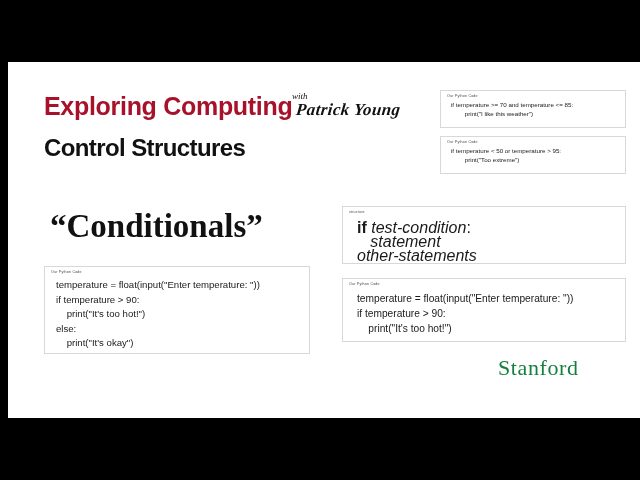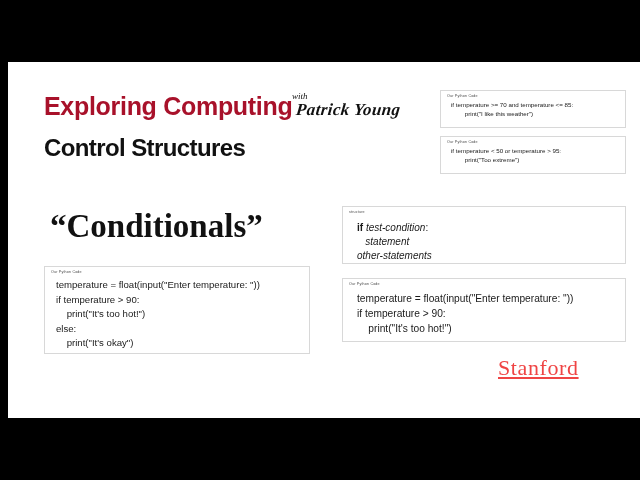--- a/index.html
+++ b/index.html
@@ -53,37 +53,37 @@
        color:#1a1a1a;white-space:pre;}
 
   
   #box-cond-and{left:432px;top:28px;width:186px;height:38px;}
   #box-cond-and .code{top:9px;font-size:6.2px;line-height:9px;}
   #box-cond-or{left:432px;top:74px;width:186px;height:38px;}
   #box-cond-or .code{top:9px;font-size:6.2px;line-height:9px;}
 
   
   #box-structure{left:334px;top:144px;width:284px;height:58px;}
-  #box-structure .code{top:14px;left:14px;font-size:10px;line-height:14px;
+  #box-structure .code{top:14px;left:14px;font-size:16px;line-height:14px;
        font-style:italic;}
   #box-structure .kw{font-style:normal;font-weight:bold;}
   #box-structure .pl{font-style:normal;}
 
   
   #box-code-right{left:334px;top:216px;width:284px;height:64px;}
   #box-code-right .code{top:12px;left:14px;font-size:10.2px;line-height:15px;}
 
   
   #box-code-left{left:36px;top:204px;width:266px;height:88px;}
   #box-code-left .code{top:11px;left:11px;font-size:9.6px;line-height:14.5px;}
 
   
   .stanford{position:absolute;left:490px;top:293px;
       font-family:"Liberation Serif",serif;
-      font-size:22px;color:#ef4444;letter-spacing:0.6px;text-decoration:underline;}
+      font-size:22px;color:#15803d;letter-spacing:0.6px;}
 </style>
 </head>
 <body>
 
 <div id="stage">
 
   <div class="bar top"></div>
   <div class="bar bottom"></div>
 
   <div id="slide">

